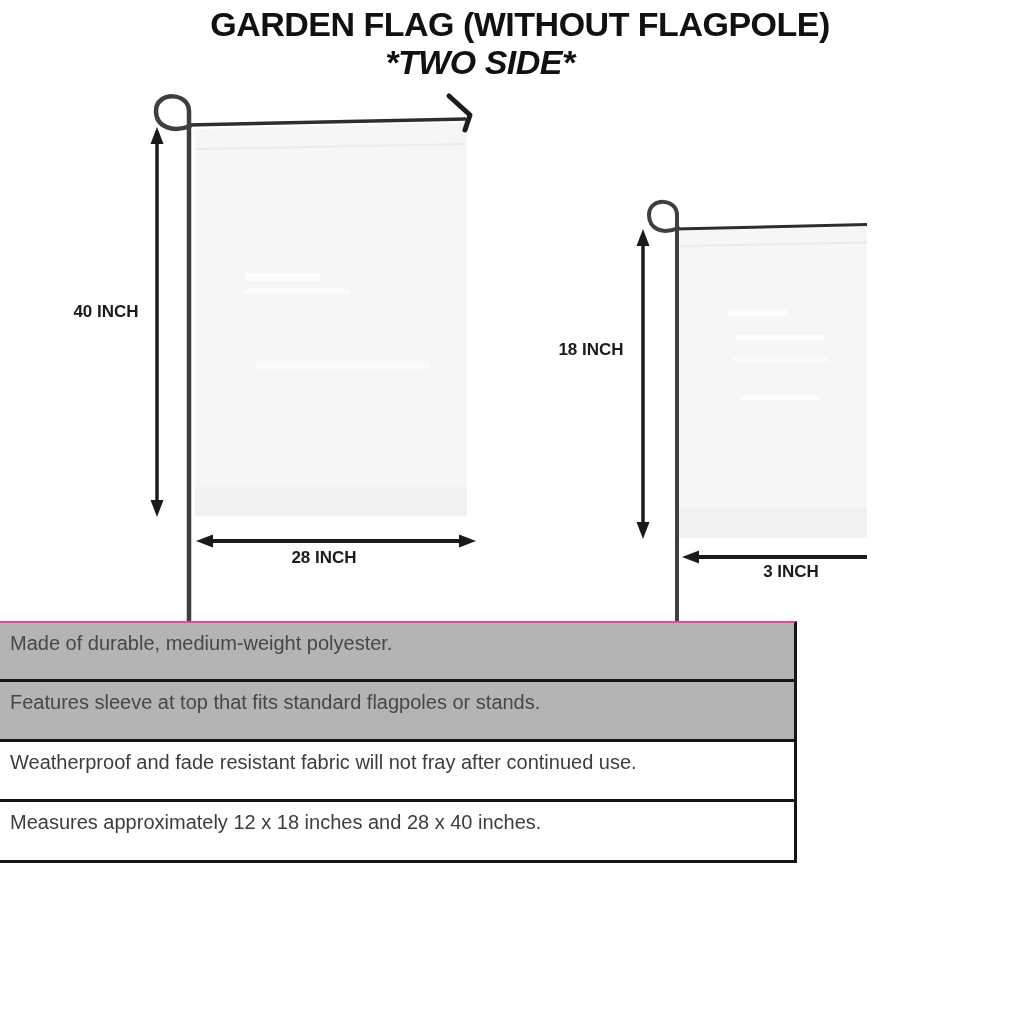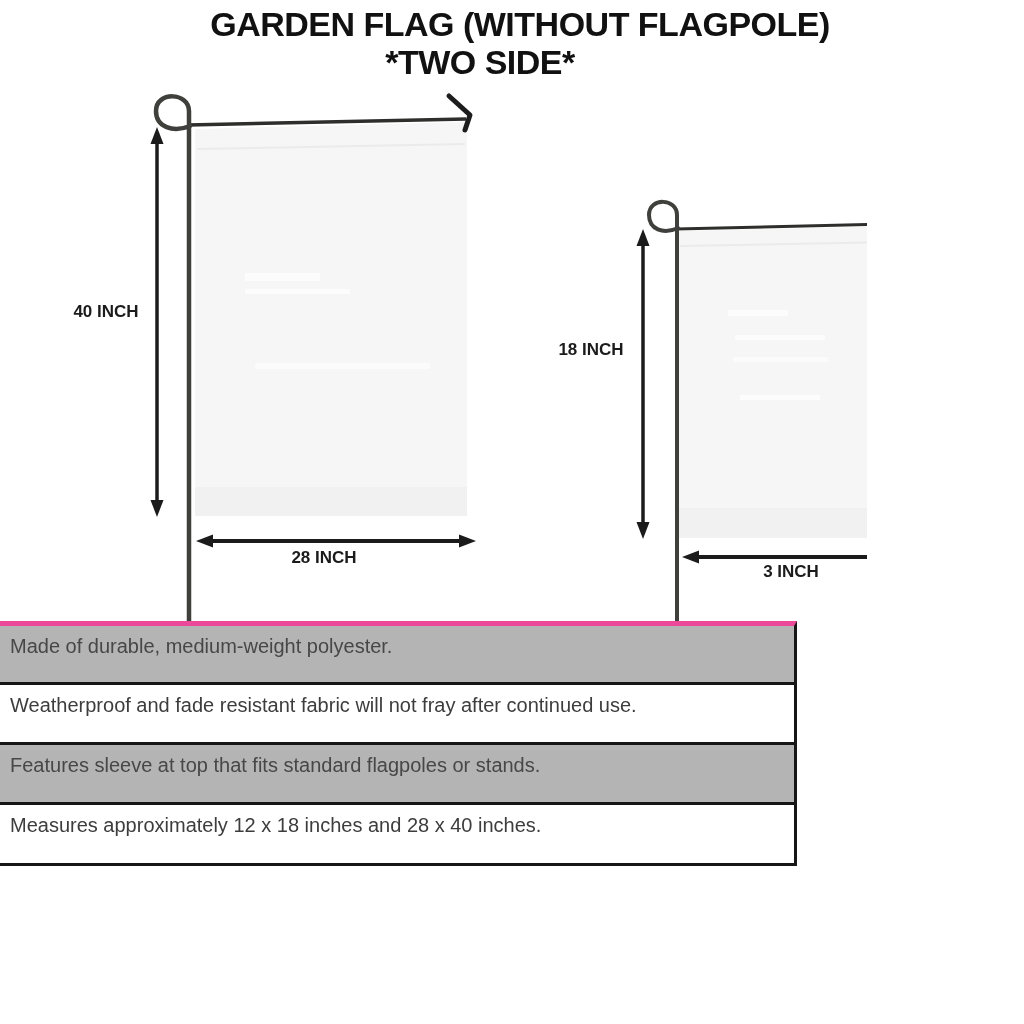--- a/index.html
+++ b/index.html
@@ -21,20 +21,21 @@
     color: #111111;
   }
   .title-line2 {
     position: absolute;
     top: 43px; left: 0; width: 960px;
     text-align: center;
     font-size: 34px;
     font-weight: 700;
     letter-spacing: -0.5px;
     color: #111111;
+    font-style: italic;
   }
   .diagram-svg {
     position: absolute;
     top: 0; left: 0;
     width: 1024px; height: 1024px;
   }
   .dim-label {
     position: absolute;
     width: 160px;
     text-align: center;
@@ -45,21 +46,21 @@
     white-space: nowrap;
   }
   .lbl-40 { top: 302px; left: 26px; }
   .lbl-18 { top: 340px; left: 511px; }
   .lbl-28 { top: 548px; left: 244px; }
   .lbl-12 { top: 562px; left: 711px; }
   .spec-table {
     position: absolute;
     top: 621px; left: 0;
     width: 794px;
-    border-top: 5px solid #ec4899;
+    border-top: 2px solid #ec4899;
     border-right: 3px solid #161616;
     border-bottom: 3px solid #161616;
   }
   .spec-row {
     box-sizing: border-box;
     padding: 8px 6px 0 10px;
     font-size: 20px;
     color: #474747;
     line-height: 1.2;
     border-bottom: 3px solid #161616;
@@ -140,18 +141,18 @@
     </g>
   </svg>
 
   <div class="dim-label lbl-40">40 INCH</div>
   <div class="dim-label lbl-28">28 INCH</div>
   <div class="dim-label lbl-18">18 INCH</div>
   <div class="dim-label lbl-12">3 INCH</div>
 
   <div class="spec-table">
     <div class="spec-row shaded row-h1">Made of durable, medium-weight polyester.</div>
+    <div class="spec-row shaded row-h3">Features sleeve at top that fits standard flagpoles or stands.</div>
     <div class="spec-row plain row-h2">Weatherproof and fade resistant fabric will not fray after continued use.</div>
-    <div class="spec-row shaded row-h3">Features sleeve at top that fits standard flagpoles or stands.</div>
     <div class="spec-row plain row-h4">Measures approximately 12 x 18 inches and 28 x 40 inches.</div>
   </div>
 
 </div>
 
 </body></html>

